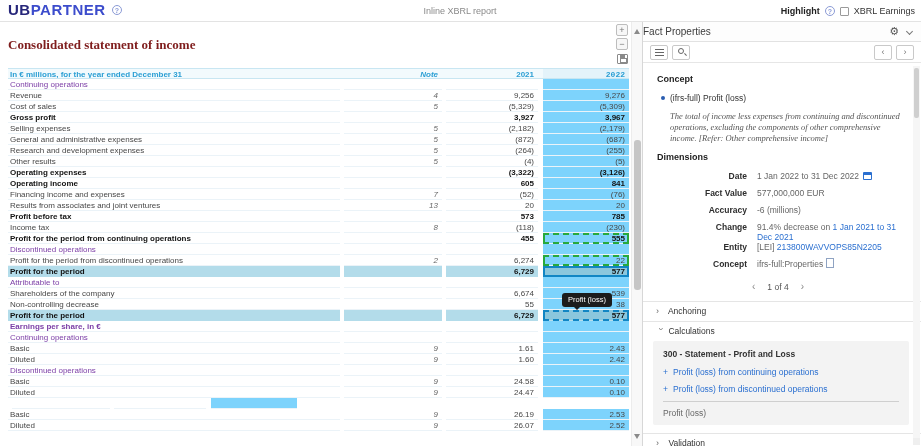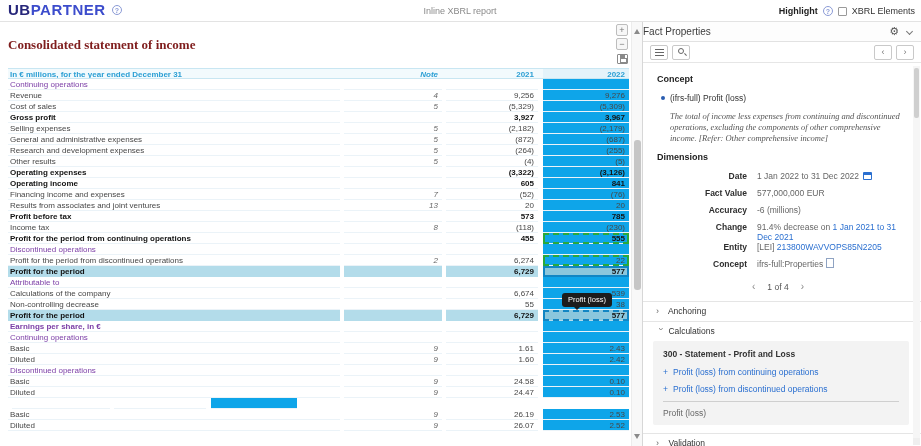--- a/index.html
+++ b/index.html
@@ -29,23 +29,23 @@
   .disk-icon { position:absolute; left:617px; top:32px; width:11px; height:10px; border:1px solid #8a8a8a; border-radius:1px; background:#fff; }
   .disk-icon:before { content:""; position:absolute; left:2px; top:0; width:5px; height:3px; background:#8a8a8a; }
   .disk-icon:after { content:""; position:absolute; left:2px; bottom:0; width:5px; height:3px; border:1px solid #8a8a8a; }
 
   .table { position:absolute; left:8px; top:46px; width:621px; font-size:8px; }
   .thead, .trow { display:flex; height:11px; line-height:11px; }
   .cell { overflow:hidden; white-space:nowrap; }
   .c-label { width:332px; padding-left:2px; }
   .c-note  { width:98px; margin-left:4px; text-align:right; padding-right:4px;font-style:italic; }
   .c-2021  { width:92px; margin-left:4px; text-align:right; padding-right:4px; }
-  .c-2022  { width:86px; margin-left:5px; text-align:right; padding-right:4px; background:#0ea5e9; }
+  .c-2022  { width:86px; margin-left:5px; text-align:right; padding-right:4px; background:#7dd3fc; }
   .thead { background:#f2fafd; border-top:1px solid #c8e6f2; border-bottom:1px solid #c8e6f2; color:#2b9fd4; font-weight:bold; }
-  .thead .c-2022 { background:#e4f3fa; }
+  .thead .c-2022 { background:#e4f3fa;font-family:Liberation Mono, monospace; }
   .trow .cell { border-bottom:1px solid #ebf3f8; }
   .trow { color:#474747; }
   .trow .c-note { color:#666; }
   .trow.bold .c-label, .trow.bold .c-2021, .trow.bold .c-2022 { font-weight:bold; color:#141414; }
   .trow.section .c-label { color:#7b3da6; }
   .trow.hl .cell { background:#b3dcea; border-bottom-color:#b3dcea; }
   .trow.hl .c-2022 { background:#8bc7dd; }
   .mark-green { outline:2px dashed #27a93c; outline-offset:-2px; }
   .mark-selected { outline:2px solid #1186c4; outline-offset:-2px; }
   .mark-selected-dashed { outline:2px dashed #1186c4; outline-offset:-2px; }
@@ -112,21 +112,21 @@
 <div class="topbar">
   <div class="logo">
     <span class="ub">UB</span><span class="partner">PARTNER</span>
   </div>
   <span class="help-circle logo-help">?</span>
   <div class="topbar-center">Inline XBRL report</div>
   <div class="topbar-right">
     <span class="hl-label">Highlight</span>
     <span class="help-circle">?</span>
     <span class="checkbox"></span>
-    <span>XBRL Elements</span>
+    <span>XBRL Earnings</span>
   </div>
 </div>
 
 <div class="doc">
   <div class="fbtn plus">+</div>
   <div class="fbtn minus">−</div>
   <div class="disk-icon"></div>
 
   <div class="doc-title">Consolidated statement of income</div>
 
@@ -246,21 +246,21 @@
           <div class="cell c-2021">6,729</div>
           <div class="cell c-2022 mark-selected">577</div>
         </div>
         <div class="trow section">
           <div class="cell c-label">Attributable to</div>
           <div class="cell c-note"></div>
           <div class="cell c-2021"></div>
           <div class="cell c-2022"></div>
         </div>
         <div class="trow">
-          <div class="cell c-label">Calculations of the company</div>
+          <div class="cell c-label">Shareholders of the company</div>
           <div class="cell c-note"></div>
           <div class="cell c-2021">6,674</div>
           <div class="cell c-2022">539</div>
         </div>
         <div class="trow">
           <div class="cell c-label">Non-controlling decrease</div>
           <div class="cell c-note"></div>
           <div class="cell c-2021">55</div>
           <div class="cell c-2022">38</div>
         </div>

